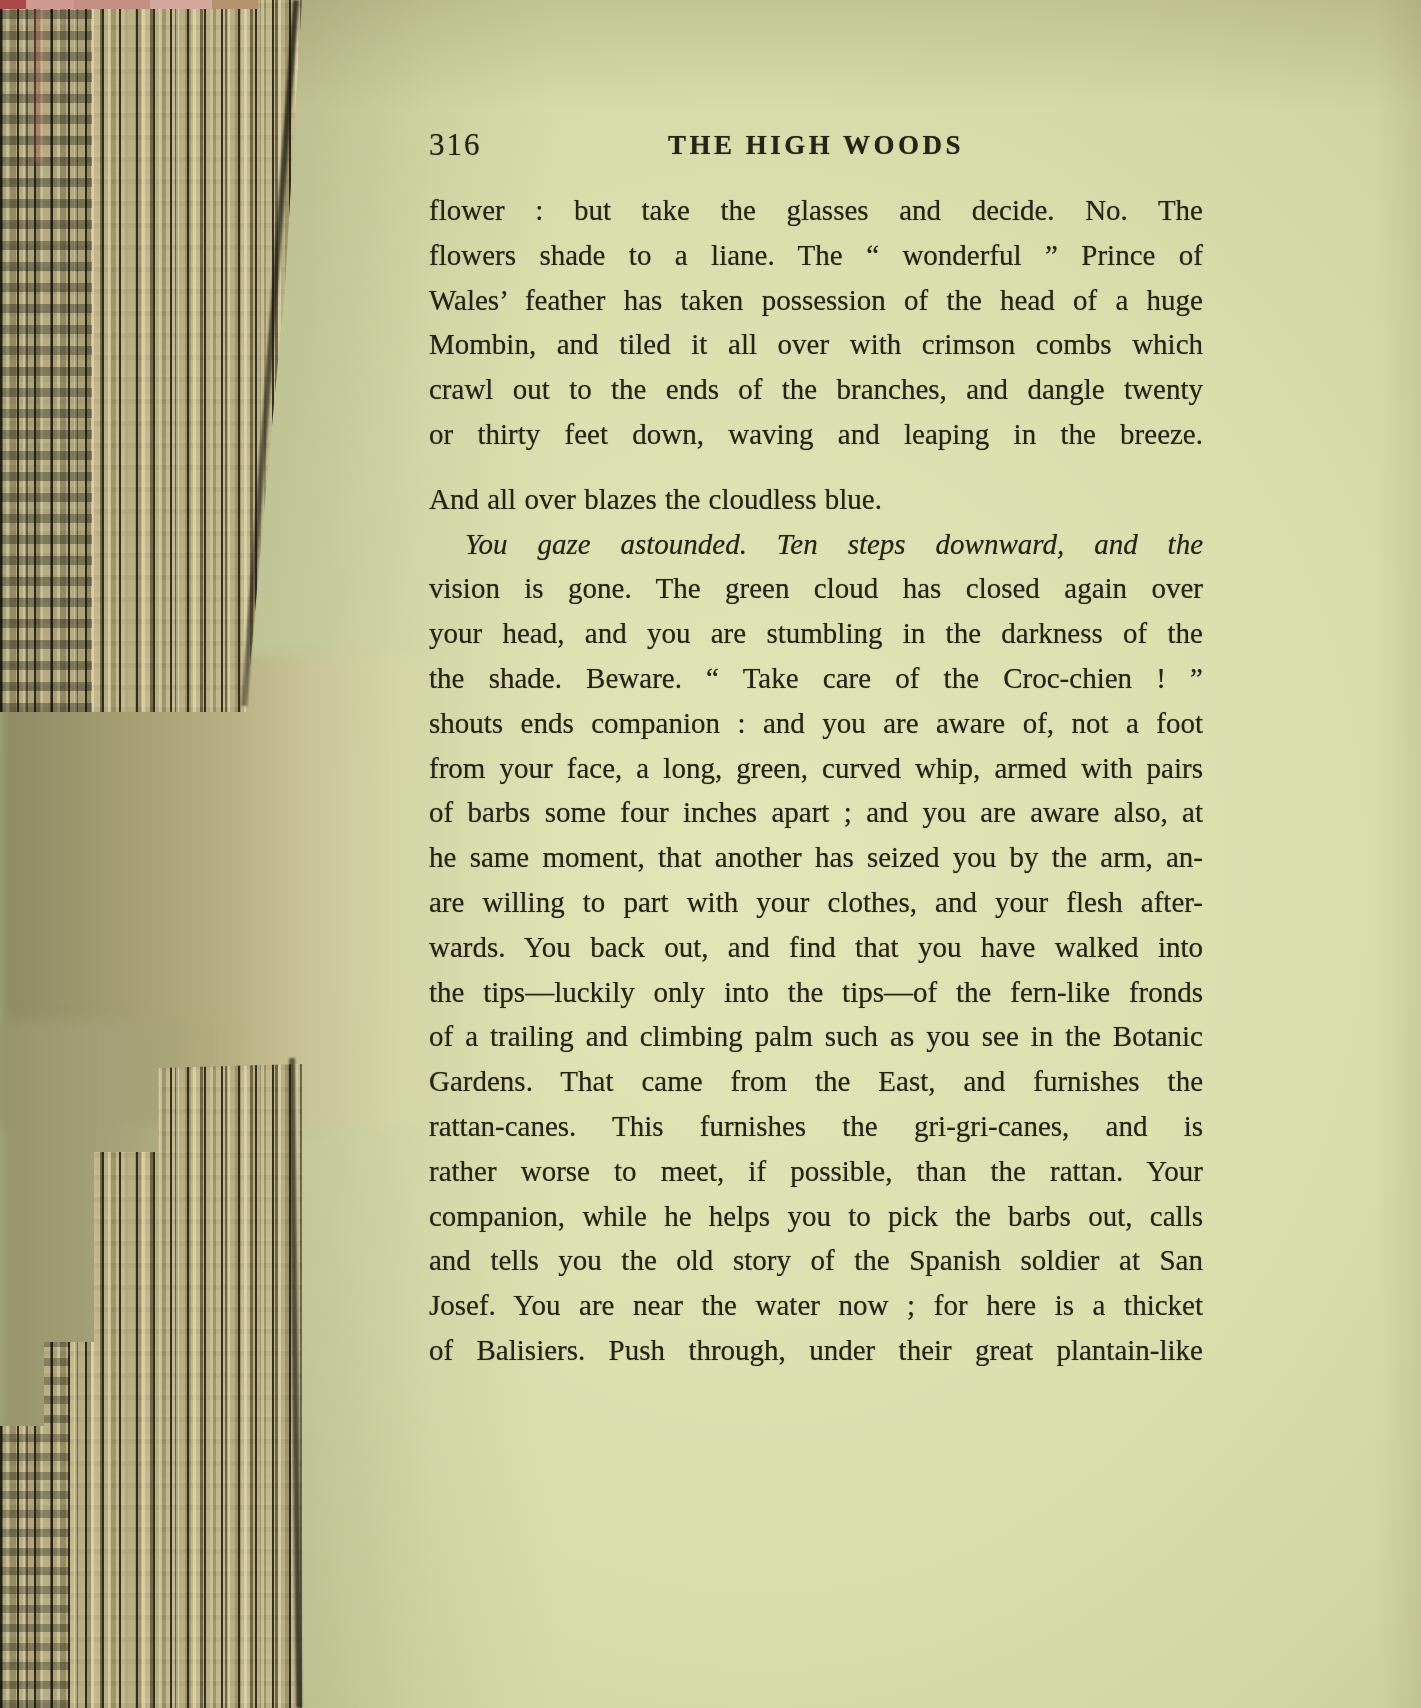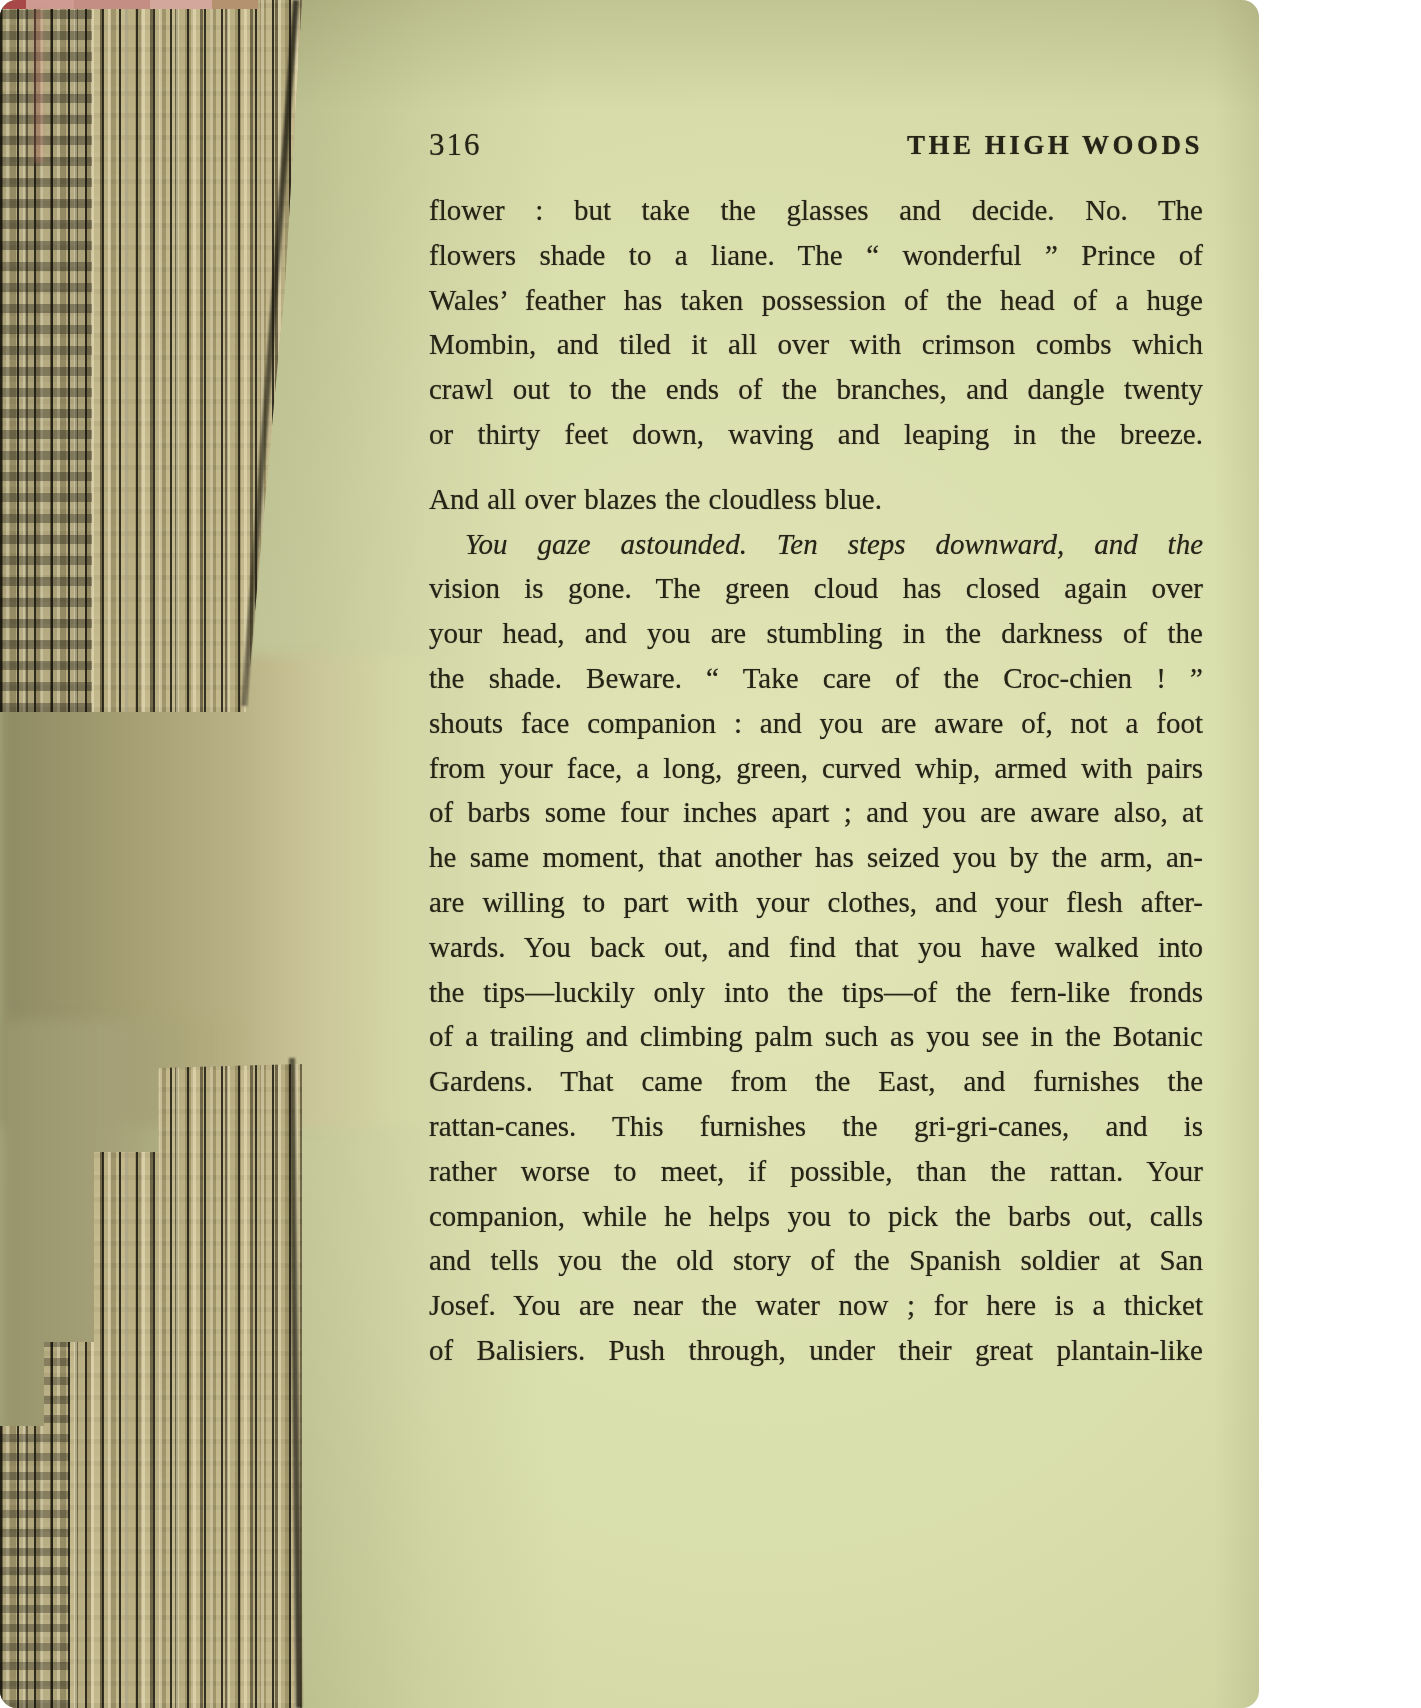--- a/index.html
+++ b/index.html
@@ -1,19 +1,19 @@
 <!DOCTYPE html>
 <html><head>
 <meta charset="utf-8">
 <style>
   html,body{margin:0;padding:0;}
   body{width:1421px;height:1708px;overflow:hidden;font-family:"Liberation Serif","DejaVu Serif",serif;}
 
-  .photo{position:relative;width:1259px;height:1708px;overflow:hidden;
-    background:radial-gradient(ellipse 980px 1150px at 760px 880px,#e1e5b7 0%,#dadfae 55%,#d3d8a5 82%,#cbd09c 100%);border-radius:17px;}
+  .photo{position:relative;width:1421px;height:1708px;overflow:hidden;
+    background:radial-gradient(ellipse 980px 1150px at 760px 880px,#e1e5b7 0%,#dadfae 55%,#d3d8a5 82%,#cbd09c 100%);}
 
   
   .shade-left{position:absolute;left:0;top:0;width:560px;height:100%;
     background:linear-gradient(90deg,rgba(82,77,44,0.30) 0px,rgba(82,77,44,0.16) 310px,rgba(82,77,44,0.06) 430px,rgba(82,77,44,0) 560px);}
   .shade-top{position:absolute;left:0;top:0;width:100%;height:110px;
     background:linear-gradient(180deg,rgba(100,95,55,0.17),rgba(100,95,55,0));}
   .shade-right{position:absolute;right:0;top:0;width:46px;height:100%;
     background:linear-gradient(270deg,rgba(105,100,58,0.12),rgba(105,100,58,0));}
 
   
@@ -46,21 +46,21 @@
     background:repeating-linear-gradient(0deg,rgba(15,13,7,0.34) 0 8px,rgba(15,13,7,0.06) 8px 19px);}
   .edge-gap-line-bottom{position:absolute;left:289px;top:1058px;width:6px;height:650px;
     transform:rotate(-0.6deg);transform-origin:top center;filter:blur(1.2px);
     background:linear-gradient(180deg,rgba(35,32,20,0.65),rgba(25,23,14,0.78));}
 
   
   .content{position:absolute;left:429px;top:126px;width:774px;color:#262317;
     text-shadow:0 0 1px rgba(38,35,23,0.55);}
   .header-row{position:relative;height:38px;margin-bottom:24px;line-height:38px;}
   .pagenum{position:absolute;left:0;top:0;font-size:31px;letter-spacing:2px;}
-  .running{display:block;text-align:right;font-size:27px;font-weight:700;letter-spacing:3.5px;}
+  .running{display:block;text-align:center;font-size:27px;font-weight:700;letter-spacing:3.5px;}
   .body{width:774px;font-size:29px;line-height:44.8px;word-spacing:1px;}
   .line{text-align:justify;text-align-last:justify;white-space:nowrap;}
   .line.endline{text-align-last:left;margin-top:20px;}
   .line.indent{text-indent:36px;font-style:italic;}
 </style>
 </head>
 <body>
 
 <div class="photo">
 
@@ -88,21 +88,21 @@
         <div class="line">flowers shade to a liane. The “ wonderful ” Prince of</div>
         <div class="line">Wales’ feather has taken possession of the head of a huge</div>
         <div class="line">Mombin, and tiled it all over with crimson combs which</div>
         <div class="line">crawl out to the ends of the branches, and dangle twenty</div>
         <div class="line">or thirty feet down, waving and leaping in the breeze.</div>
         <div class="line endline">And all over blazes the cloudless blue.</div>
         <div class="line indent">You gaze astounded. Ten steps downward, and the</div>
         <div class="line">vision is gone. The green cloud has closed again over</div>
         <div class="line">your head, and you are stumbling in the darkness of the</div>
         <div class="line">the shade. Beware. “ Take care of the Croc-chien ! ”</div>
-        <div class="line">shouts face companion : and you are aware of, not a foot</div>
+        <div class="line">shouts ends companion : and you are aware of, not a foot</div>
         <div class="line">from your face, a long, green, curved whip, armed with pairs</div>
         <div class="line">of barbs some four inches apart ; and you are aware also, at</div>
         <div class="line">he same moment, that another has seized you by the arm, an-</div>
         <div class="line">are willing to part with your clothes, and your flesh after-</div>
         <div class="line">wards. You back out, and find that you have walked into</div>
         <div class="line">the tips—luckily only into the tips—of the fern-like fronds</div>
         <div class="line">of a trailing and climbing palm such as you see in the Botanic</div>
         <div class="line">Gardens. That came from the East, and furnishes the</div>
         <div class="line">rattan-canes. This furnishes the gri-gri-canes, and is</div>
         <div class="line">rather worse to meet, if possible, than the rattan. Your</div>

